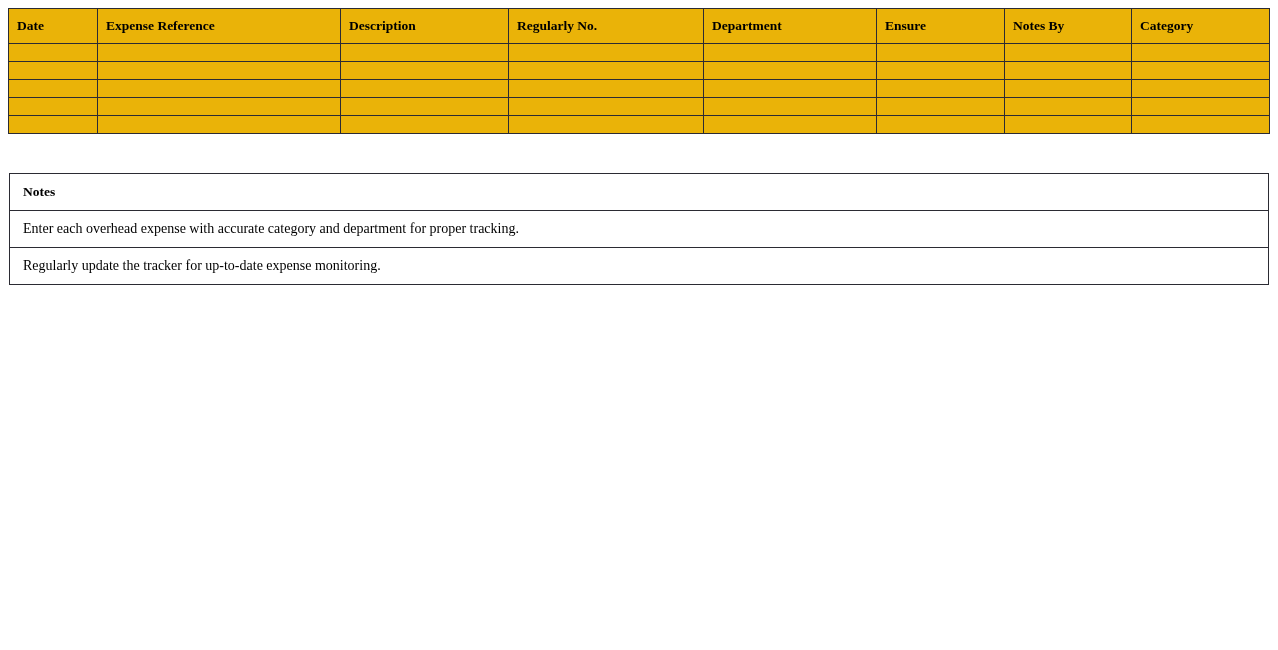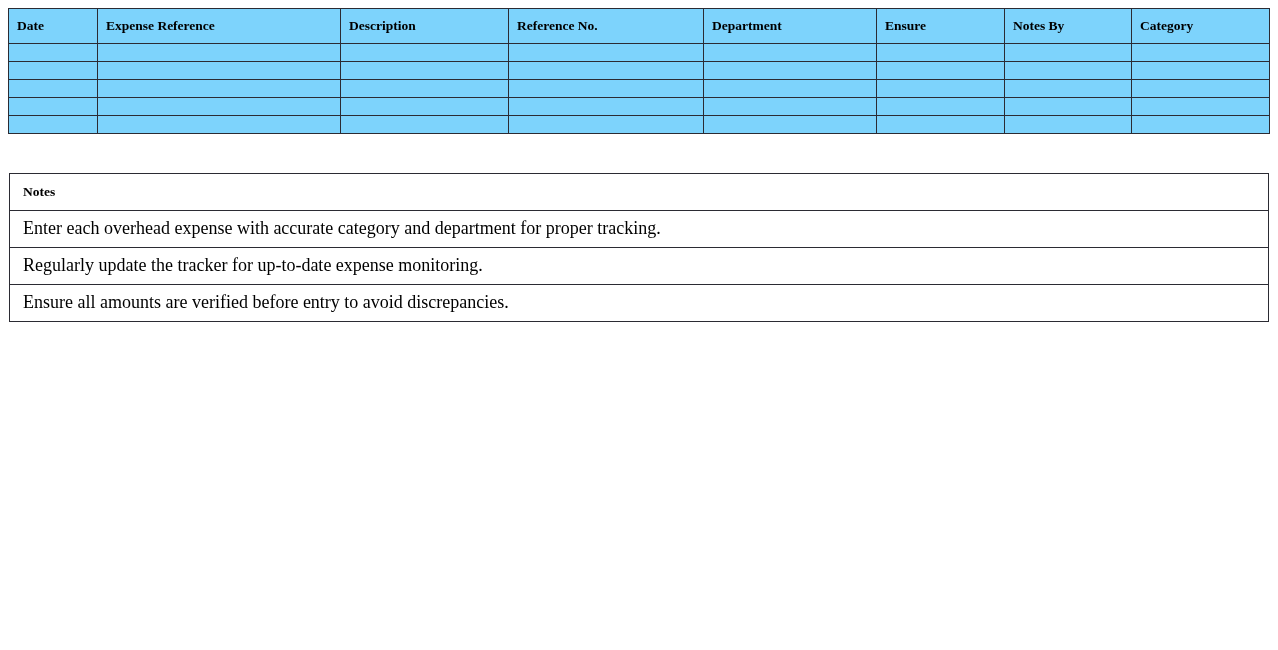--- a/index.html
+++ b/index.html
@@ -34,21 +34,21 @@
     border-collapse: collapse;
     table-layout: fixed;
     width: 100%;
     background: #ffffff;
   }
 
   table.grid th,
   table.grid td {
     border: 1px solid #2b2b33;
     padding: 0;
-    background: #7dd3fc;
+    background: #eab308;
     vertical-align: middle;
   }
 
   table.grid th {
     height: 34px;
     text-align: left;
     font-weight: bold;
     font-size: 13.5px;
     line-height: 1.1;
     padding: 0 0 0 8px;
@@ -83,21 +83,21 @@
     width: 100%;
     background: #8b5cf6;
   }
 
   table.notes td {
     border: 1px solid #2b2b33;
     background: #ffffff;
     height: 36px;
     padding: 0 0 0 13px;
     vertical-align: middle;
-    font-size: 18px;
+    font-size: 14px;
     line-height: 1.2;
     text-align: left;
   }
 
   table.notes td.notes-heading {
     font-weight: bold;
     font-size: 13.5px;
   }
 </style>
 </head>
@@ -115,21 +115,21 @@
         <col class="c-department">
         <col class="c-amount">
         <col class="c-paidby">
         <col class="c-remarks">
       </colgroup>
       <thead>
         <tr>
           <th>Date</th>
           <th>Expense Reference</th>
           <th>Description</th>
-          <th>Reference No.</th>
+          <th>Regularly No.</th>
           <th>Department</th>
           <th>Ensure</th>
           <th>Notes By</th>
           <th>Category</th>
         </tr>
       </thead>
       <tbody>
         <tr>
           <td class="data-cell"></td>
           <td class="data-cell"></td>
@@ -189,20 +189,17 @@
       <tbody>
         <tr>
           <td class="notes-heading">Notes</td>
         </tr>
         <tr>
           <td>Enter each overhead expense with accurate category and department for proper tracking.</td>
         </tr>
         <tr>
           <td>Regularly update the tracker for up-to-date expense monitoring.</td>
         </tr>
-        <tr>
-          <td>Ensure all amounts are verified before entry to avoid discrepancies.</td>
-        </tr>
       </tbody>
     </table>
   </div>
 
 </div>
 
 </body></html>

